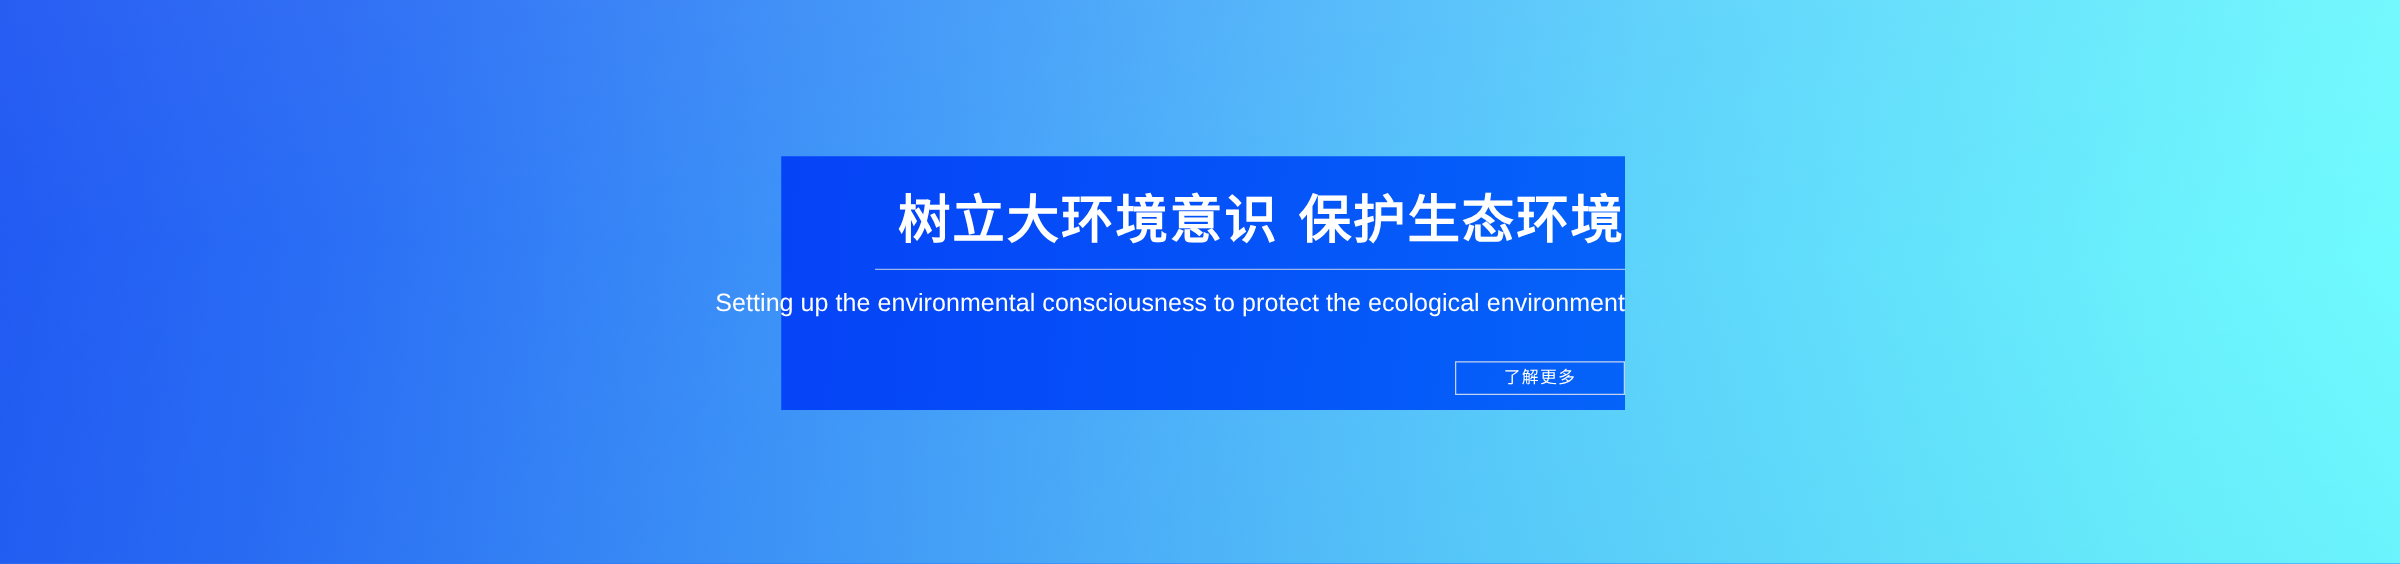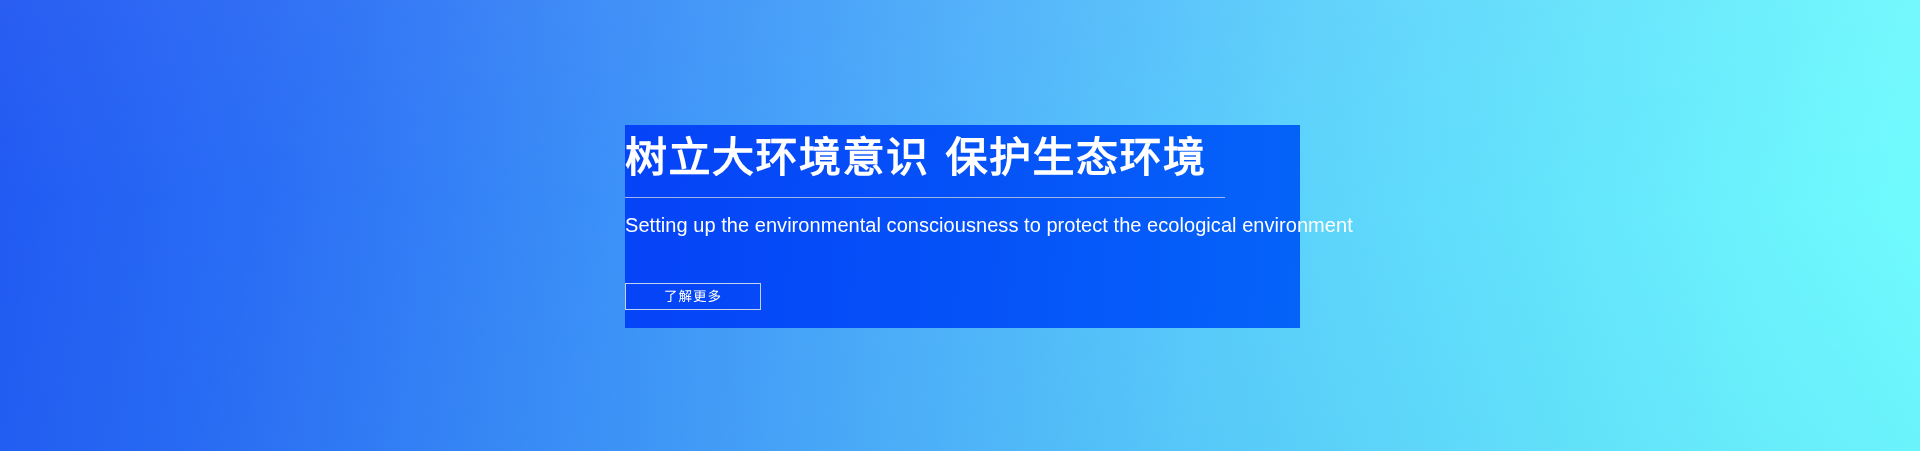--- a/index.html
+++ b/index.html
@@ -54,23 +54,23 @@
   .hero-card {
     position: absolute;
     left: 625px;
     top: 125px;
     width: 675px;
     height: 203px;
     background: linear-gradient(95deg, #0543f7 0%, #0550f8 45%, #0563f9 100%);
     box-sizing: border-box;
     display: flex;
     flex-direction: column;
-    align-items: flex-start;
+    align-items: flex-end;
     justify-content: flex-start;
-    padding-top: 8px;
+    padding-top: 26px;
   }
 
   .hero-title {
     color: #ffffff;
     font-size: 42px;
     line-height: 50px;
     font-weight: 700;
     letter-spacing: 1.5px;
     white-space: nowrap;
     margin: 0;
@@ -92,21 +92,21 @@
     font-size: 20px;
     line-height: 20px;
     font-weight: 400;
     letter-spacing: 0.05px;
     white-space: nowrap;
     margin-top: 17px;
     text-align: center;
   }
 
   .hero-cta {
-    margin-top: 28px;
+    margin-top: 16px;
     width: 136px;
     height: 27px;
     border: 1px solid #c3d2ee;
     background: transparent;
     color: #ffffff;
     font-size: 13.5px;
     line-height: 25px;
     letter-spacing: 1px;
     text-align: center;
     cursor: pointer;

